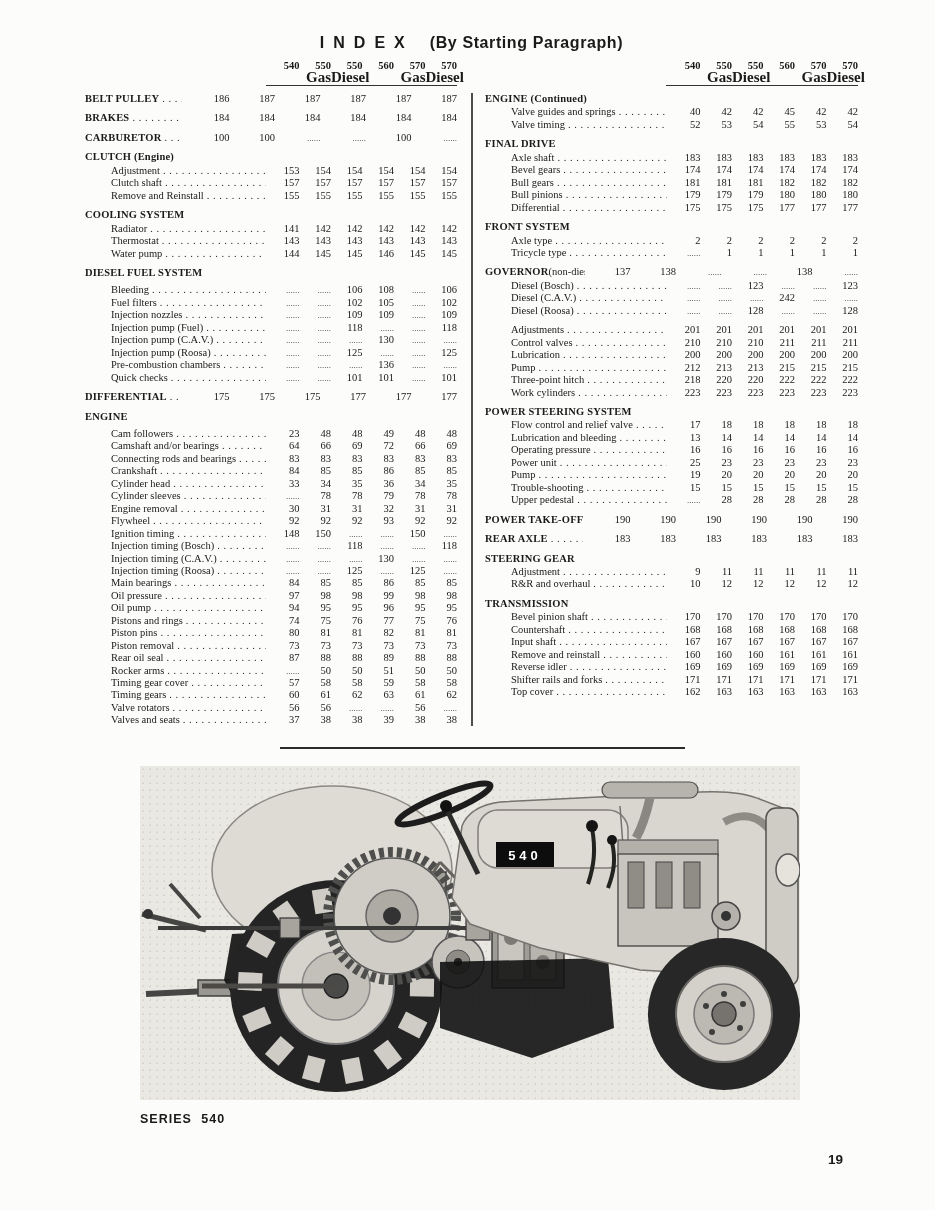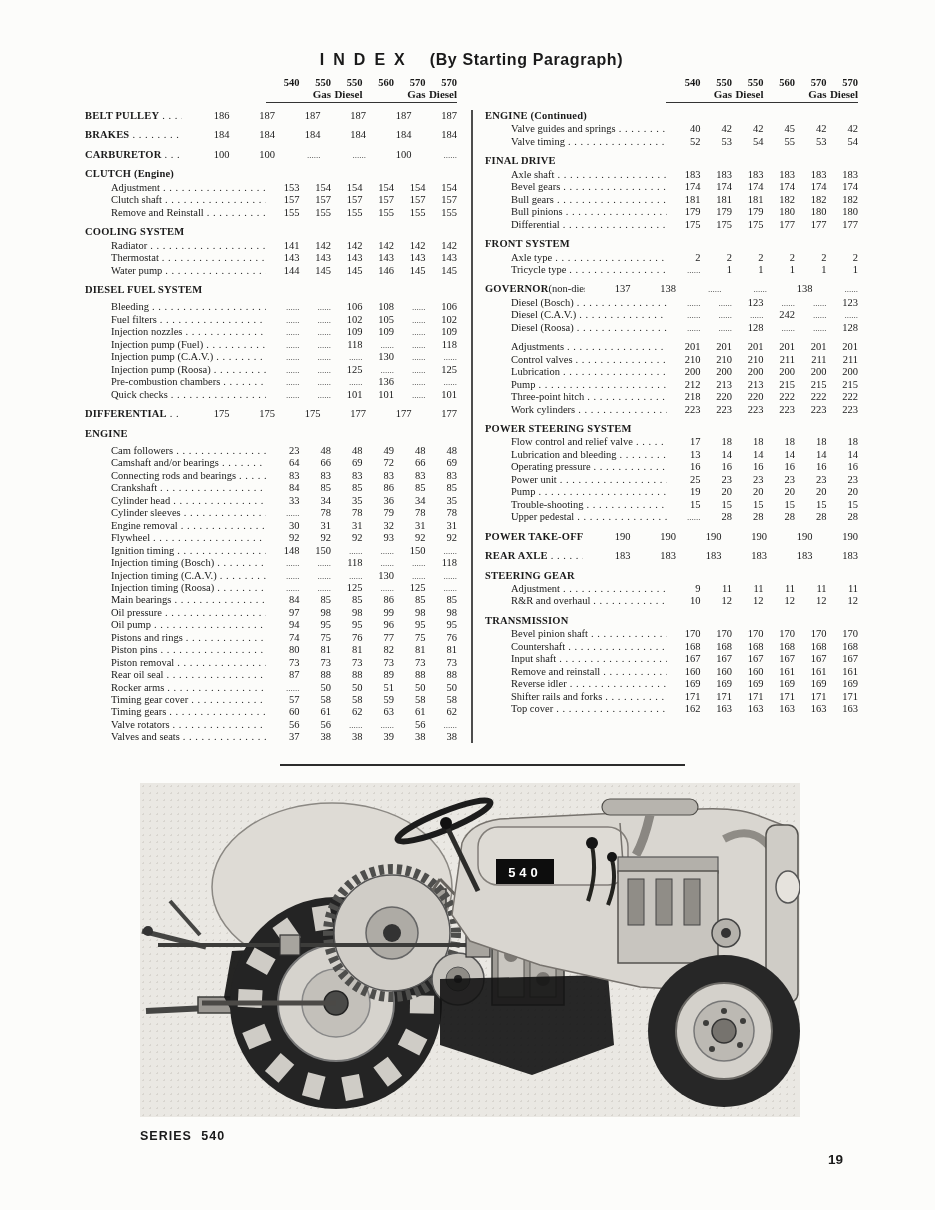--- a/index.html
+++ b/index.html
@@ -6,21 +6,21 @@
     --paper:#fcfcfa; --ink:#1a1a1a; --rule:#333333; --figure-bg:#eae8e3;
   }
   html,body{margin:0;padding:0;background:#888;}
   .page{
     position:relative; width:935px; height:1210px; background:var(--paper);
     margin:0 auto; overflow:hidden; color:var(--ink);
     font-family:"Liberation Serif", serif;
   }
   
   .title{
-    margin:51px 85px 8px 85px; width:773px; text-align:center;
+    margin:34px 85px 8px 85px; width:773px; text-align:center;
     font-family:"Liberation Sans", sans-serif; font-weight:bold; font-size:16px;
     white-space:nowrap;
   }
   .title-index{letter-spacing:9px; margin-right:16px;}
   .title-rest{letter-spacing:0.6px;}
   
   .tables-wrap{
     position:relative; margin-left:85px; width:773px;
     display:flex; gap:28px; align-items:flex-start;
   }
@@ -29,21 +29,21 @@
     background:#4d4d4d;
   }
   .itable{width:372px; font-size:10.5px; line-height:12.45px;}
   .itable.right{width:373px;}
   .thead{
     display:grid; grid-template-columns:1fr repeat(6,31.5px);
     font-weight:bold; line-height:11.5px; margin-bottom:0;
   }
   .th{text-align:right; white-space:nowrap;}
   .th-model{font-size:10.5px;}
-  .th-fuel{font-size:11px; min-height:11px;font-family:Liberation Serif, serif;}
+  .th-fuel{font-size:15px; min-height:11px;font-family:Liberation Serif, serif;}
   .hdr-rule{border-top:1.5px solid var(--rule); margin:2px 0 7px 181px;}
   .section{margin-bottom:7px;}
   .section.gap .heading-row{margin-bottom:5px;}
   .row{
     display:grid; grid-template-columns:1fr repeat(6,31.5px);
     align-items:baseline;
   }
   .heading-row{margin-bottom:1px;gap:14px;}
   .label-cell{display:flex; align-items:baseline; overflow:hidden; white-space:nowrap;}
   .label-cell.no-vals{grid-column:1 / -1;}

